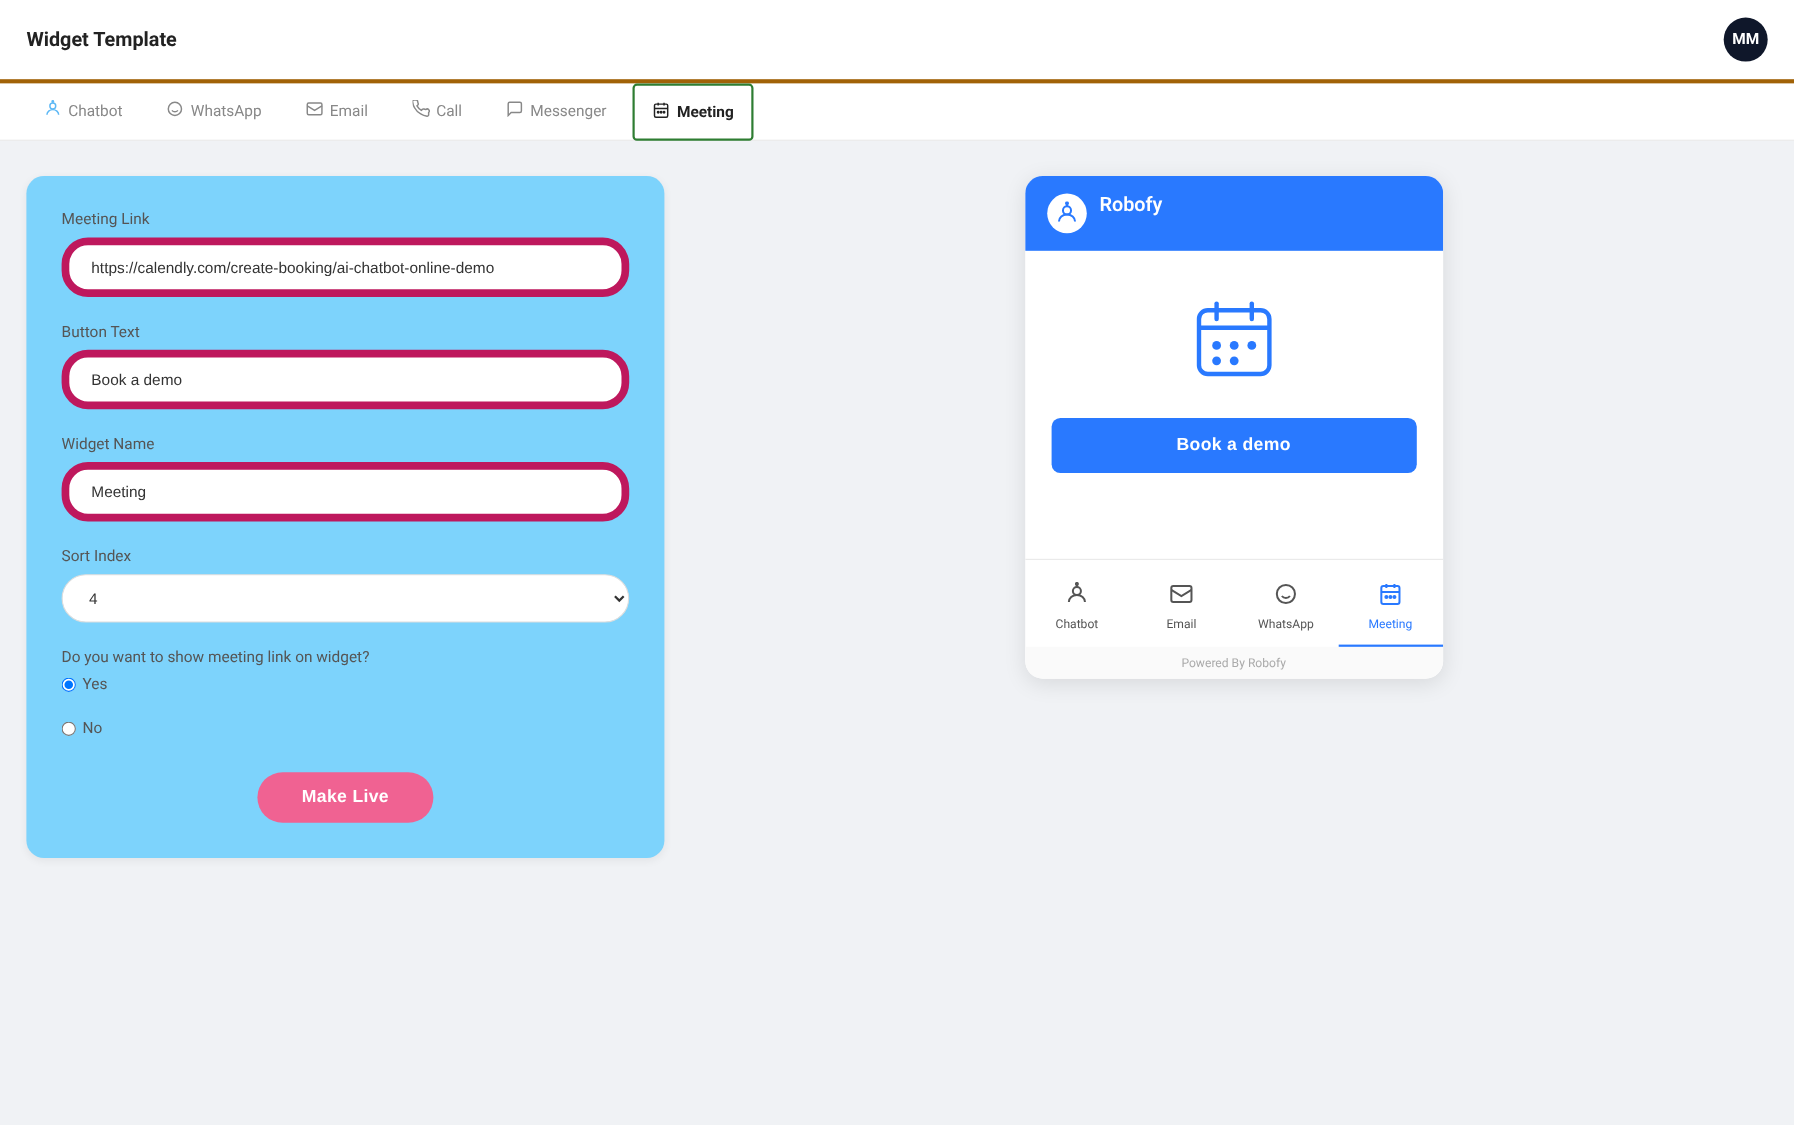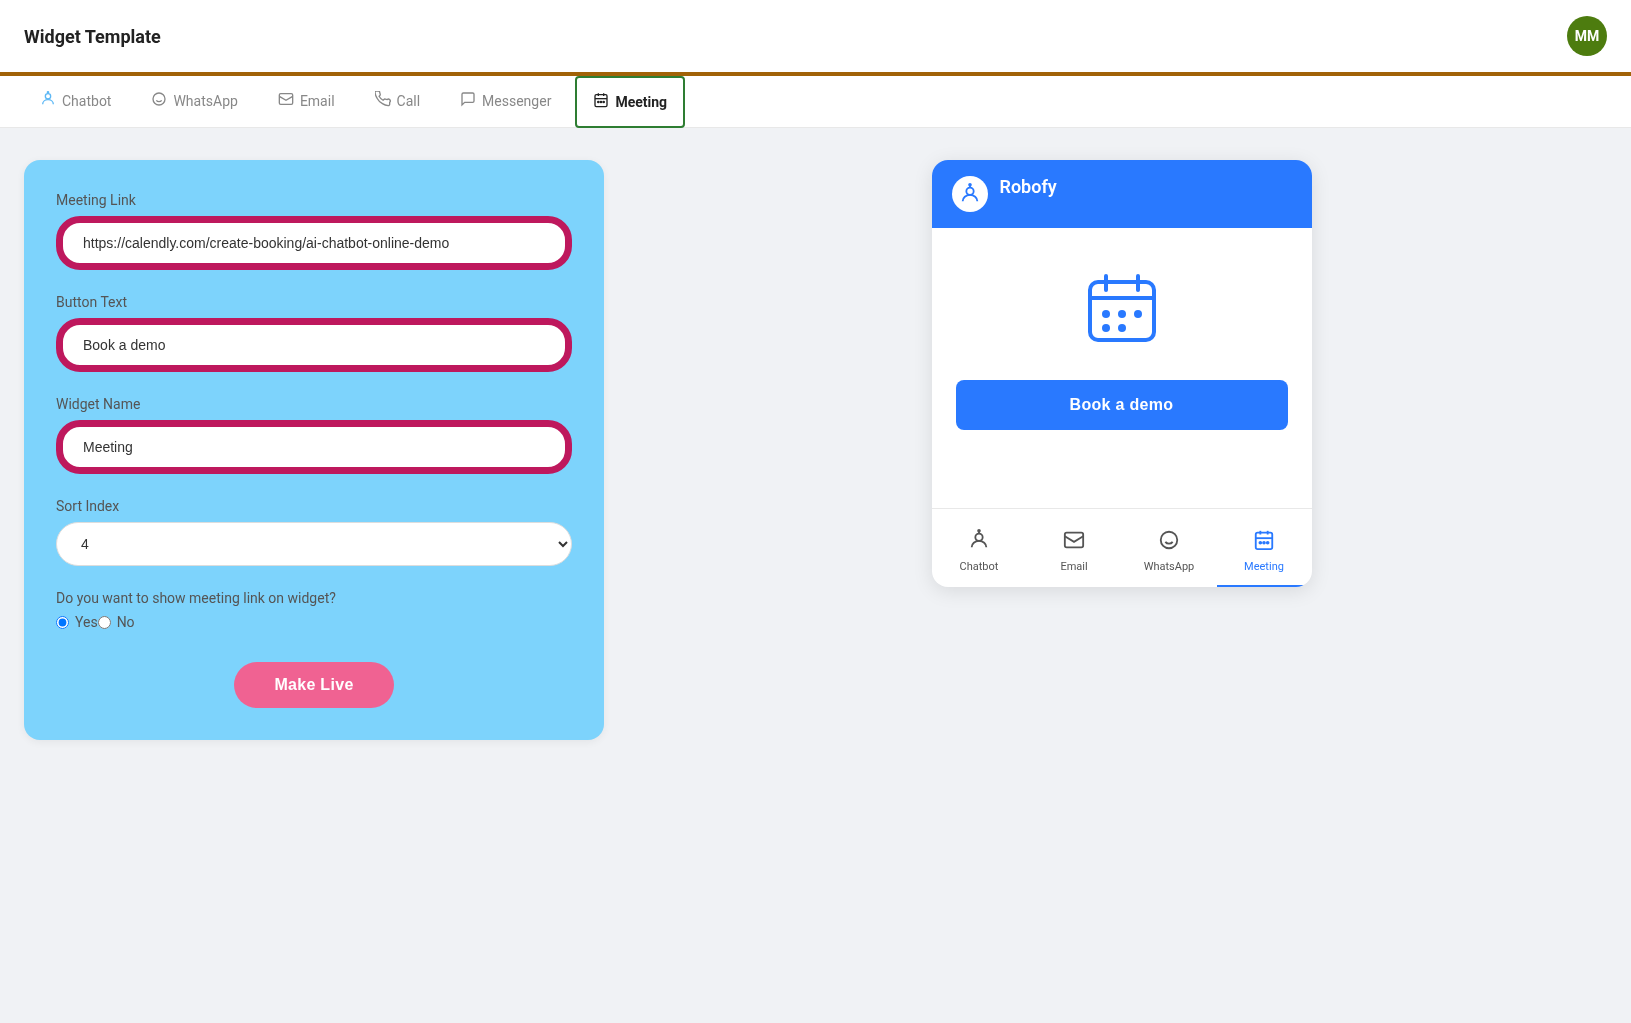--- a/index.html
+++ b/index.html
@@ -22,21 +22,21 @@
     .header-title {
       font-size: 18px;
       font-weight: 700;
       color: #222;
     }
 
     .avatar {
       width: 40px;
       height: 40px;
       border-radius: 50%;
-      background: #4d7c0f;
+      background: #0f172a;
       color: #fff;
       font-size: 14px;
       font-weight: 700;
       display: flex;
       align-items: center;
       justify-content: center;
     }
 
     .tabs-bar {
       background: #fff;
@@ -119,21 +119,23 @@
       font-size: 14px;
       color: #333;
       outline: none;
       background: #fff;
       appearance: auto;
       cursor: pointer;
     }
 
     .radio-group {
       display: flex;
+      gap: 24px;
       margin-top: 8px;
+      flex-direction: column;
     }
 
     .radio-label {
       display: flex;
       align-items: center;
       gap: 6px;
       font-size: 14px;
       color: #555;
       cursor: pointer;
     }
@@ -457,17 +459,20 @@
               <line x1="3" y1="10" x2="21" y2="10"></line>
               <circle cx="8" cy="15" r="1" fill="#2979ff"></circle>
               <circle cx="12" cy="15" r="1" fill="#2979ff"></circle>
               <circle cx="16" cy="15" r="1" fill="#2979ff"></circle>
             </svg>
           </span>
           <span>Meeting</span>
         </div>
       </div>
 
+      <div class="widget-footer">
+        <span>Powered By Robofy</span>
+      </div>
 
     </div>
   </div>
 
 </div>
 
 </body></html>

